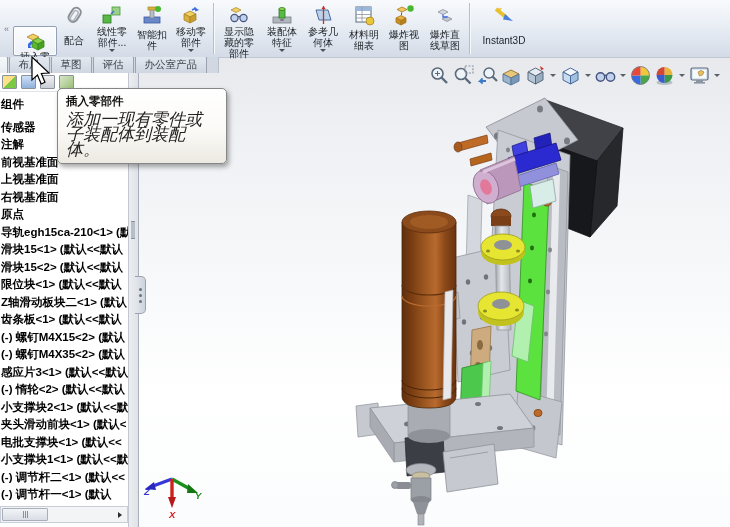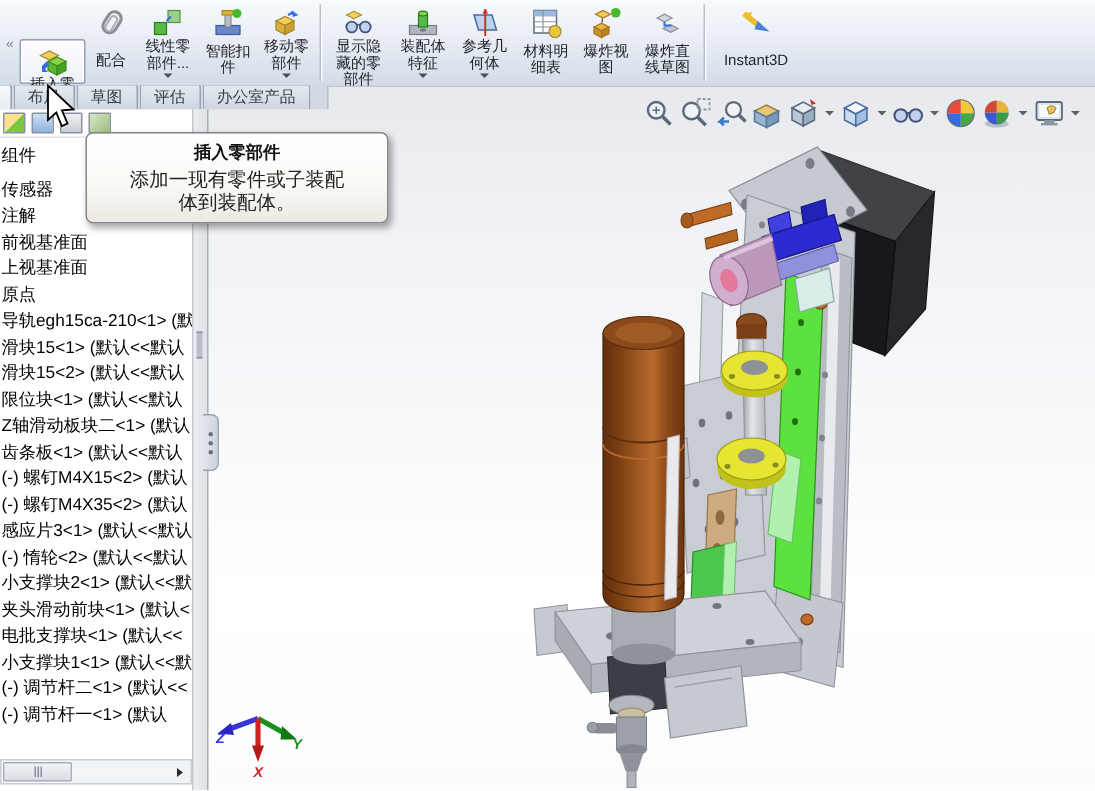--- a/index.html
+++ b/index.html
@@ -33,21 +33,21 @@
   #tabstrip{position:absolute;left:0;top:57px;width:218px;height:16px;z-index:3;
     background:#d2d8e2;border-right:1px solid #b8c0cc;display:flex;align-items:flex-end;overflow:hidden;}
   .rtab{font-size:10.5px;color:#3a4048;padding:1px 9px 1px;margin-right:1px;
     border:1px solid #9aa3b2;border-bottom:none;border-radius:2px 2px 0 0;
     background:linear-gradient(180deg,#e4e9f0,#cfd6e1);white-space:nowrap;}
   .rtab.active{background:linear-gradient(180deg,#f6f8fa,#e8ecf2);}
   .rtab.clipped{margin-left:-44px;}
 
   
   #fmpanel{position:absolute;left:0;top:73px;width:128px;height:454px;z-index:3;
-    background:#ffffff;overflow:hidden;}
+    background:#ffffff;overflow:hidden;font-weight:bold;}
   #fm-tabs{height:16px;display:flex;gap:4px;padding:2px 0 0 2px;border-bottom:1px solid #e0e3e8;}
   .fmtab-ico{width:13px;height:12px;border:1px solid #8a929e;border-radius:1px;}
   .fmtab-ico.t1{background:linear-gradient(135deg,#ffe08a 50%,#7ac943 50%);}
   .fmtab-ico.t2{background:linear-gradient(180deg,#cfe0f4,#8fb2dd);}
   .fmtab-ico.t3{background:linear-gradient(180deg,#f0f0f0,#c9ced6);}
   .fmtab-ico.t4{background:linear-gradient(135deg,#d8e6c8,#9cc07a);}
   #tree{padding-top:4px;}
   .trow{height:17.5px;line-height:17.5px;font-size:11.5px;color:#000;
     white-space:nowrap;overflow:hidden;padding-left:1px;}
   .trow.root{margin-bottom:5px;}
@@ -75,24 +75,24 @@
 
   
   #hud{position:absolute;left:428px;top:64px;z-index:2;display:flex;align-items:center;gap:1px;}
   .hud-ico{width:23px;height:23px;flex:none;}
   .hud-dd{width:0;height:0;border-left:3px solid transparent;border-right:3px solid transparent;
     border-top:3px solid #5a6068;margin:0 2px;}
 
   
   #tooltip{position:absolute;left:57px;top:88px;width:152px;z-index:5;
     background:linear-gradient(180deg,#ffffff 0%,#fbfaf7 55%,#ebe9e1 100%);
-    border:1px solid #868686;border-radius:5px;padding:5px 24px 6px;
-    box-shadow:2px 3px 5px rgba(0,0,0,0.35);text-align:center;}
+    border:1px solid #868686;border-radius:5px;padding:5px 8px 6px;
+    box-shadow:2px 3px 5px rgba(0,0,0,0.35);}
   #tooltip .tt-title{font-size:11.5px;font-weight:bold;color:#111;margin-bottom:3px;}
-  #tooltip .tt-body{font-size:13px;color:#222;line-height:15px;}
+  #tooltip .tt-body{font-size:17px;color:#222;line-height:15px;font-style:italic;}
 
   
   #cursor{position:absolute;left:30px;top:56px;z-index:6;}
 
   
   #triad{position:absolute;left:143px;top:466px;z-index:2;}
   .axis-label{font-size:9.5px;font-style:italic;font-weight:bold;}
 </style>
 </head>
 <body>
@@ -490,20 +490,21 @@
       <span class="fmtab-ico t2"></span>
       <span class="fmtab-ico t3"></span>
       <span class="fmtab-ico t4"></span>
     </div>
     <div id="tree">
       <div class="trow root">组件</div>
       <div class="trow">传感器</div>
       <div class="trow">注解</div>
       <div class="trow">前视基准面</div>
       <div class="trow">上视基准面</div>
+      <div class="trow">右视基准面</div>
       <div class="trow">原点</div>
       <div class="trow">导轨egh15ca-210&lt;1&gt; (默</div>
       <div class="trow">滑块15&lt;1&gt; (默认&lt;&lt;默认</div>
       <div class="trow">滑块15&lt;2&gt; (默认&lt;&lt;默认</div>
       <div class="trow">限位块&lt;1&gt; (默认&lt;&lt;默认</div>
       <div class="trow">Z轴滑动板块二&lt;1&gt; (默认</div>
       <div class="trow">齿条板&lt;1&gt; (默认&lt;&lt;默认</div>
       <div class="trow">(-) 螺钉M4X15&lt;2&gt; (默认</div>
       <div class="trow">(-) 螺钉M4X35&lt;2&gt; (默认</div>
       <div class="trow">感应片3&lt;1&gt; (默认&lt;&lt;默认</div>

